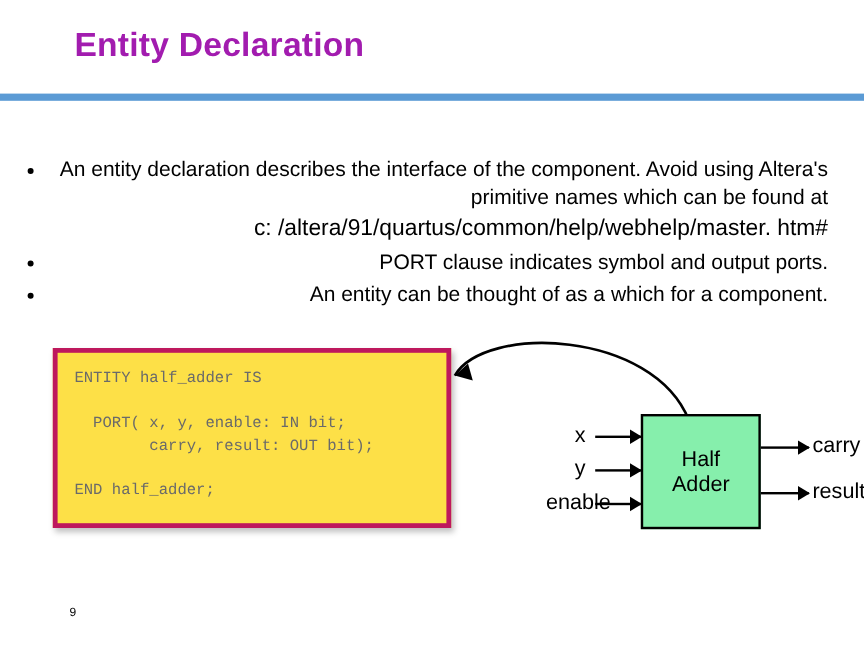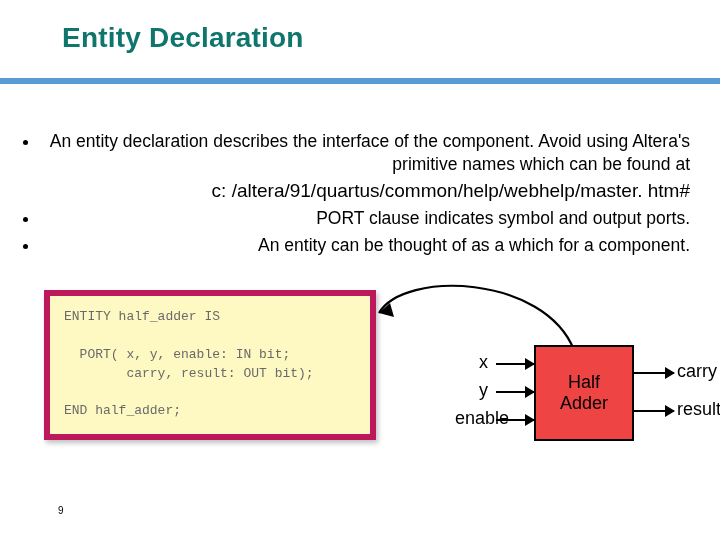--- a/index.html
+++ b/index.html
@@ -17,21 +17,21 @@
     width: 720px;
     height: 540px;
     box-sizing: border-box;
   }
   .title {
     position: absolute;
     top: 22px;
     left: 62px;
     font-size: 28px;
     font-weight: 700;
-    color: #0f766e;
+    color: #a21caf;
     letter-spacing: 0.2px;
   }
   .divider {
     position: absolute;
     top: 78px;
     left: 0;
     width: 720px;
     height: 6px;
     background: #5b9bd5;
   }
@@ -64,41 +64,41 @@
     top: 290px;
     right: 26px;
     height: 180px;
   }
   .code-box {
     position: absolute;
     left: 0;
     top: 0;
     width: 332px;
     height: 150px;
-    background: #fef9c3;
-    border: 6px solid #be185d;
+    background: #fde047;
+    border: 4px solid #be185d;
     box-shadow: 2px 3px 5px rgba(0,0,0,0.25);
     box-sizing: border-box;
     padding: 12px 14px 10px 14px;
   }
   .code-box pre {
     margin: 0;
     font-family: "Courier New", Courier, monospace;
     font-size: 13px;
     line-height: 1.45;
     color: #6a6a6a;
     white-space: pre;
   }
   .block-box {
     position: absolute;
     left: 490px;
     top: 55px;
     width: 100px;
     height: 96px;
-    background: #ef4444;
+    background: #86efac;
     border: 2px solid #000000;
     box-sizing: border-box;
     display: flex;
     align-items: center;
     justify-content: center;
     text-align: center;
     font-size: 18px;
     line-height: 1.15;
   }
   .port-label {

